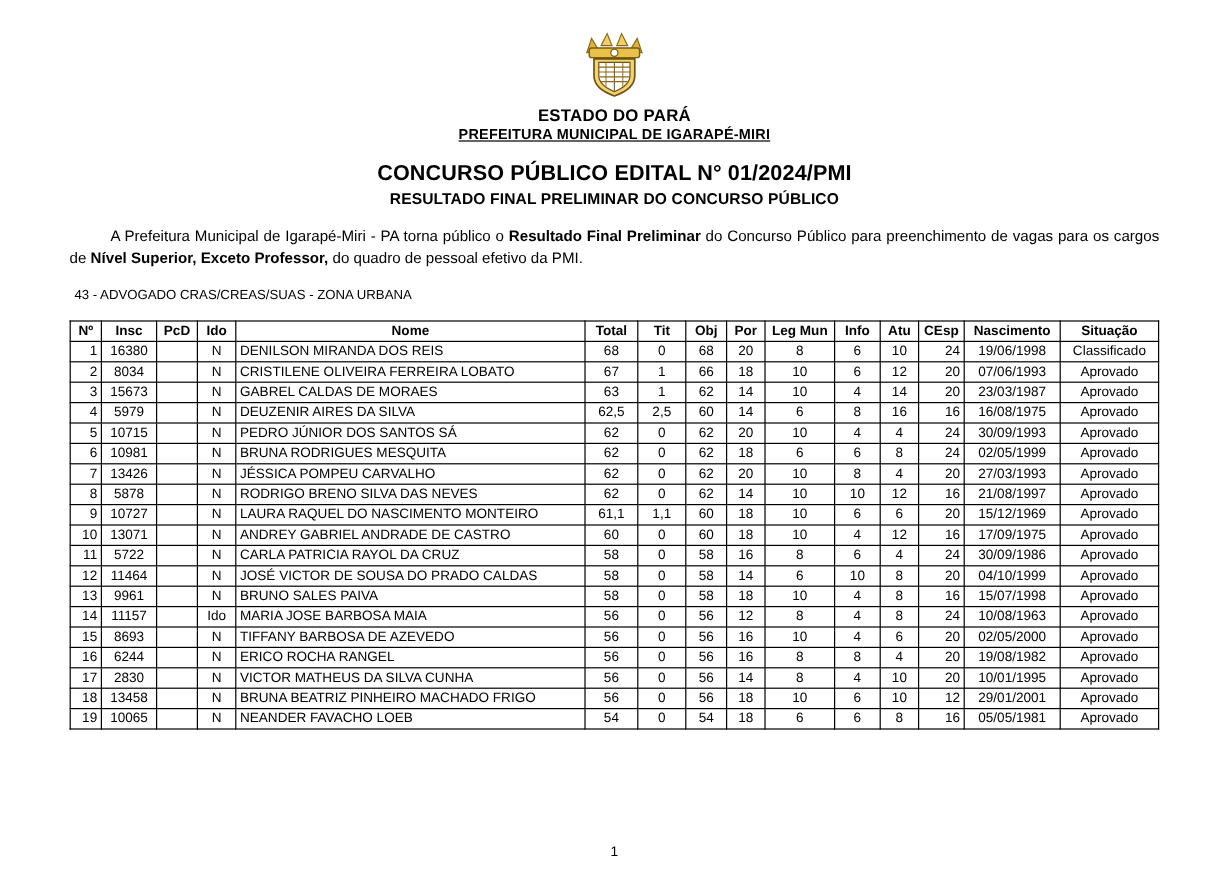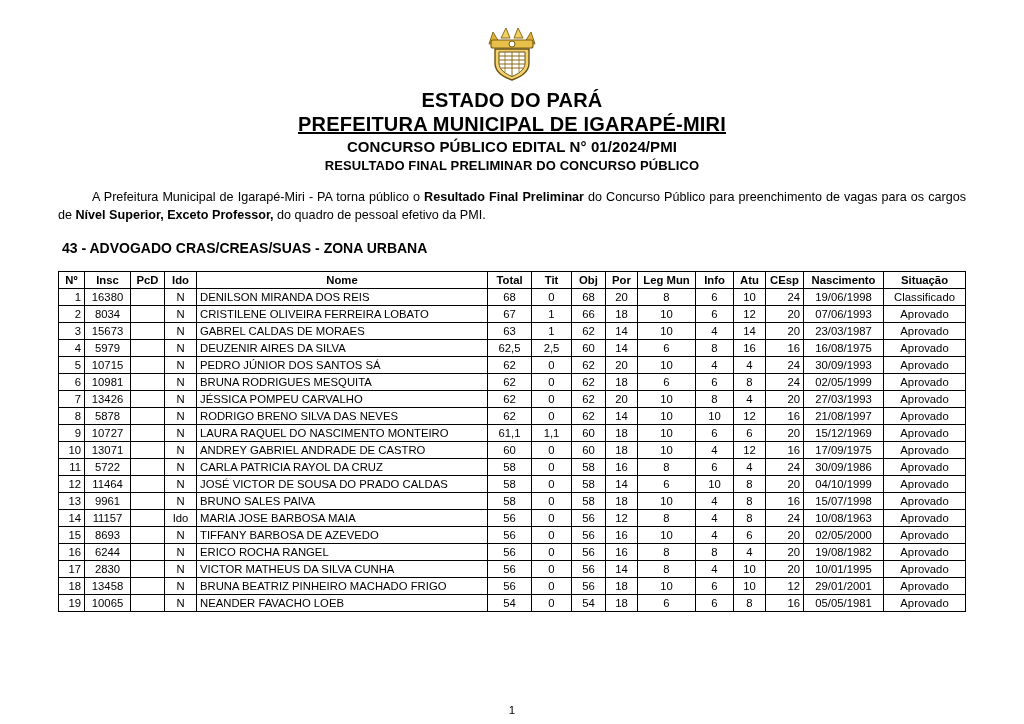--- a/index.html
+++ b/index.html
@@ -35,33 +35,33 @@
     position: relative;
   }
   .crest svg { display: block; }
 
   
   .header-block {
     text-align: center;
     line-height: 1.22;
   }
   .header-line1 {
-    font-size: 20px;
+    font-size: 14px;
     font-weight: bold;
     letter-spacing: .2px;
   }
   .header-line2 {
-    font-size: 20px;
+    font-size: 12px;
     font-weight: bold;
     text-decoration: underline;
     letter-spacing: .2px;
   }
   .edital-line {
-    margin-top: 1px;
-    font-size: 15px;
+    margin-top: 14px;
+    font-size: 18px;
     font-weight: bold;
     letter-spacing: .1px;
   }
   .main-title {
     margin-top: 4px;
     font-size: 24px;
     font-weight: bold;
     letter-spacing: .3px;
   }
   .sub-title {
@@ -79,22 +79,22 @@
     line-height: 1.45;
     text-indent: 34px;
   }
   .para2 { margin-top: 9px; }
   .para b { font-weight: bold; }
 
   
   .cargo-title {
     margin-top: 16px;
     margin-left: 4px;
-    font-size: 14px;
-    font-weight: bold;
+    font-size: 11px;
+    font-weight: normal;
   }
 
   
   table.results {
     margin-top: 15px;
     border-collapse: collapse;
     width: 100%;
     font-size: 11.3px;
   }
   table.results th,

